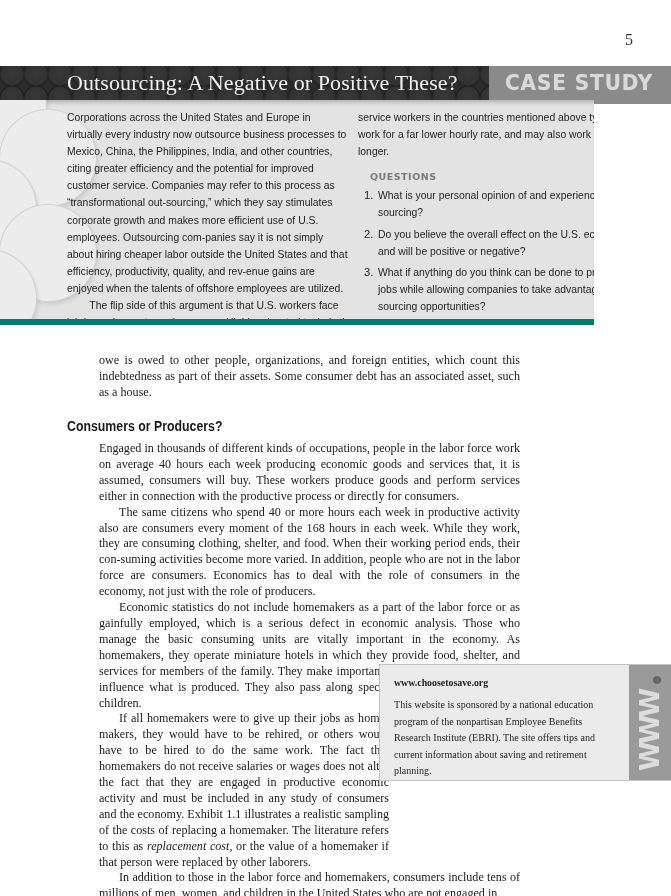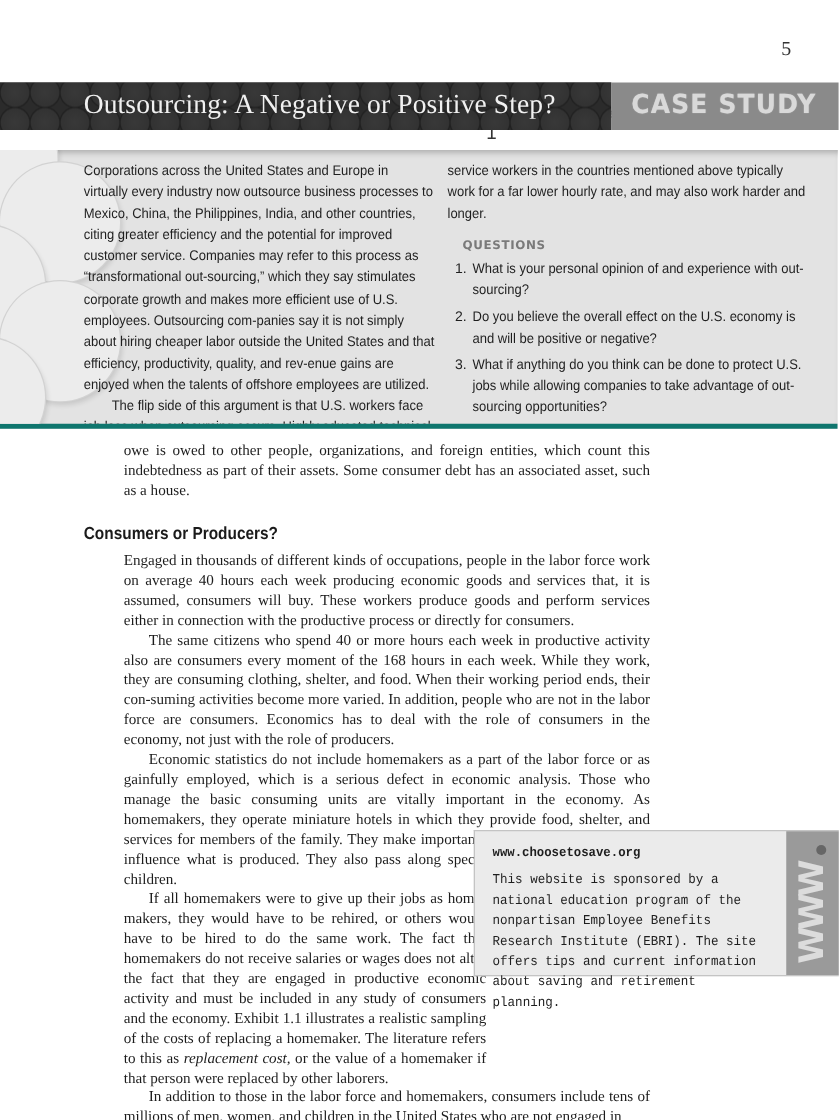--- a/index.html
+++ b/index.html
@@ -33,22 +33,22 @@
       flex: 1; height: 38px; background: #8a8a8a; position: relative; padding-left: 48px;
     }
     .cs-label {
       position: absolute; left: 16px; top: 5px; font-family: "DejaVu Sans", sans-serif;
       font-weight: bold; font-size: 21px; color: #d9d9d9; letter-spacing: 1px;
       transform: scaleX(0.95); transform-origin: left;
       text-shadow: 0 0 1px #bdbdbd;
     }
 
     .cs-body {
-      position: absolute; top: 120px; left: 0; width: 670px; height: 219px;
-      background: #e3e3e3; border-bottom: 4px solid #0f766e;
+      position: absolute; top: 100px; left: 0; width: 594px; height: 219px;
+      background: #e3e3e3; border-bottom: 6px solid #0f766e;
       box-shadow: inset 0 5px 5px -3px rgba(0,0,0,0.25);
       overflow: hidden;
     }
     .cs-deco {
       position: absolute; left: -40px; top: -10px; width: 160px; height: 240px;
     }
     .cs-deco .circ {
       position: absolute; width: 96px; height: 96px; border-radius: 50%;
       background: #ececec; box-shadow: 0 0 0 1px #d2d2d2, 2px 3px 4px rgba(0,0,0,0.12);
     }
@@ -84,21 +84,21 @@
     .main-body { top: 441px; }
     .narrow { width: 290px; }
     .wide-tail { width: 421px; margin-left: 0; }
 
     .sidebar-box {
       position: absolute; left: 379px; top: 664px; width: 292px; height: 115px;
       background: #ebebeb; border: 1px solid #c4c4c4; border-right: none;
       display: flex;
     }
     .sb-content {
-      flex: 1; padding: 10px 14px 0 14px; font-family: Liberation Mono, monospace;
+      flex: 1; padding: 10px 14px 0 14px; font-family: Liberation Serif, serif;
       font-size: 10.8px; line-height: 16.4px; color: #1e1e1e;
     }
     .sb-url { font-weight: bold; font-size: 10.6px; margin-bottom: 5px; transform: scaleX(0.93); transform-origin: left; }
     .sb-text { transform: scaleX(0.93); transform-origin: left; width: 107%; }
     .sb-tab {
       width: 43px; background: #9a9a9a; position: relative;
     }
     .sb-dot {
       position: absolute; top: 11px; left: 24px; width: 8px; height: 8px; border-radius: 50%;
       background: #666;
@@ -115,21 +115,21 @@
 <body>
 
 <div class="running-head">
   <span class="rh-chapter">CHAPTER 1</span>
   <span class="rh-title">The Consumer in a Free Society</span>
   <span class="rh-page">5</span>
 </div>
 
 <div class="cs-header">
   <div class="cs-title-bar">
-    <span class="cs-title">Outsourcing: A Negative or Positive Step?</span>
+    <span class="cs-title">Outsourcing: A Negative or Positive These?</span>
   </div>
   <div class="cs-label-bar">
     <span class="cs-label">CASE STUDY</span>
   </div>
 </div>
 
 <div class="cs-body">
   <div class="cs-deco">
     <div class="circ" style="left:-10px; top:-30px;"></div>
     <div class="circ" style="left:40px; top:20px;"></div>

